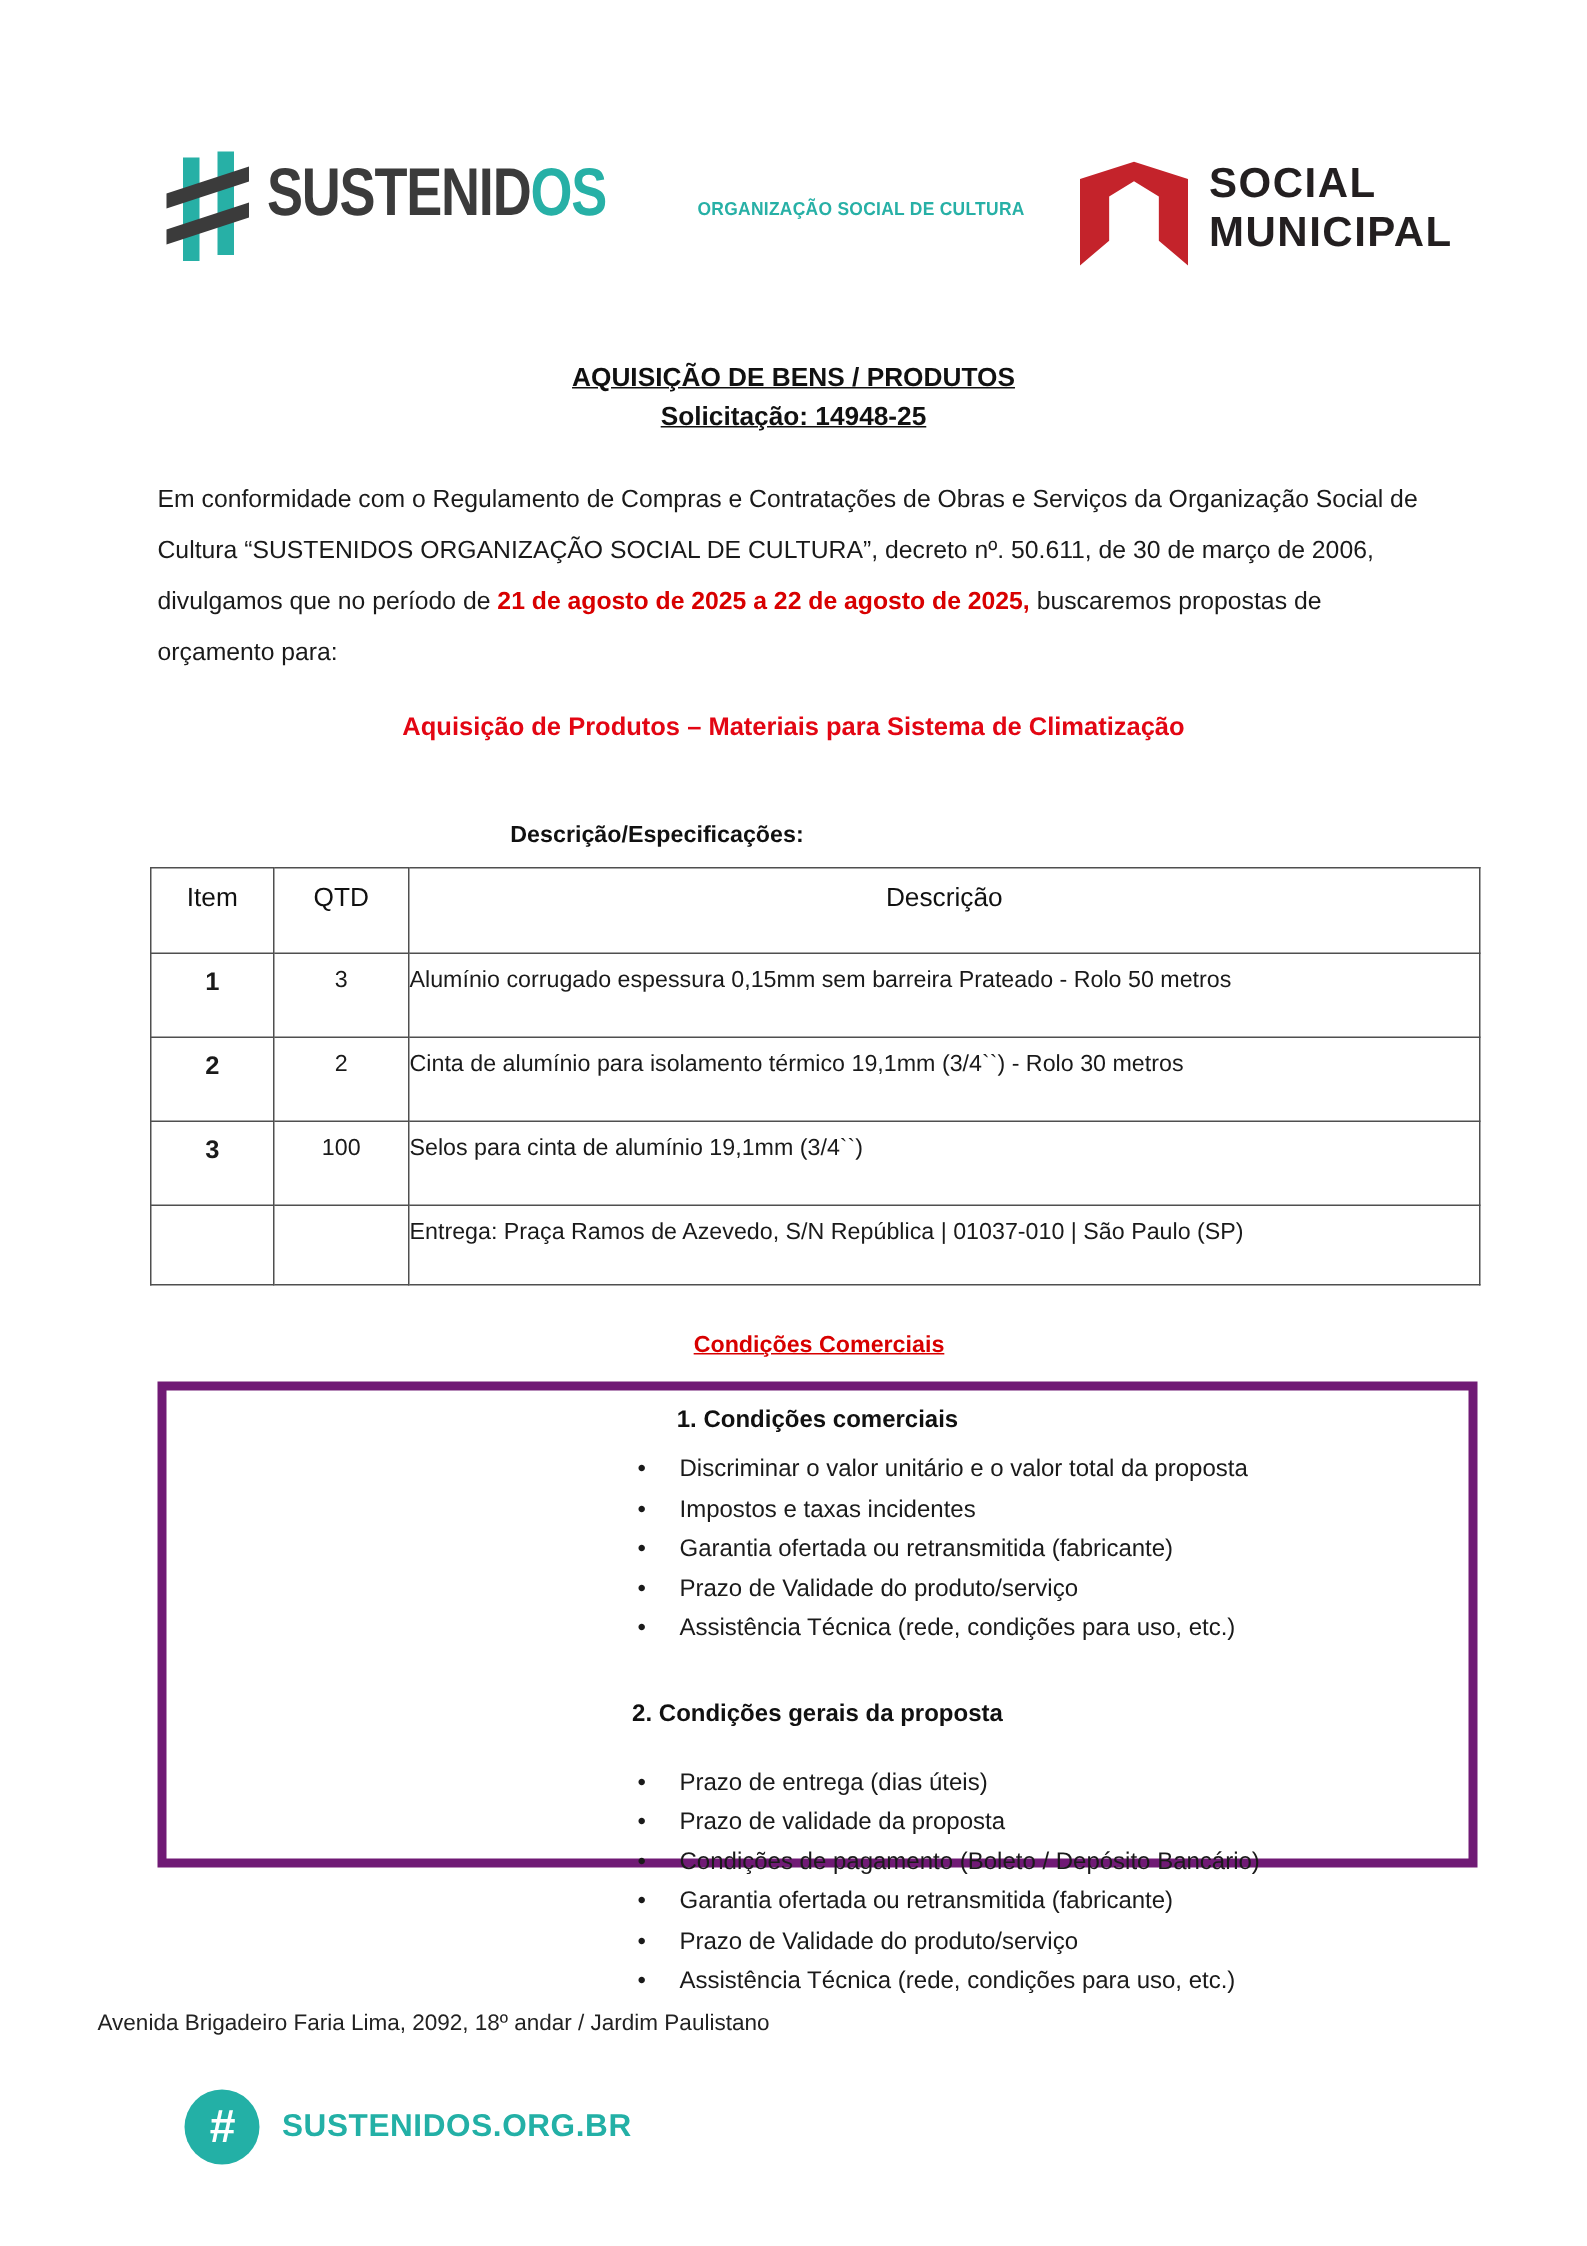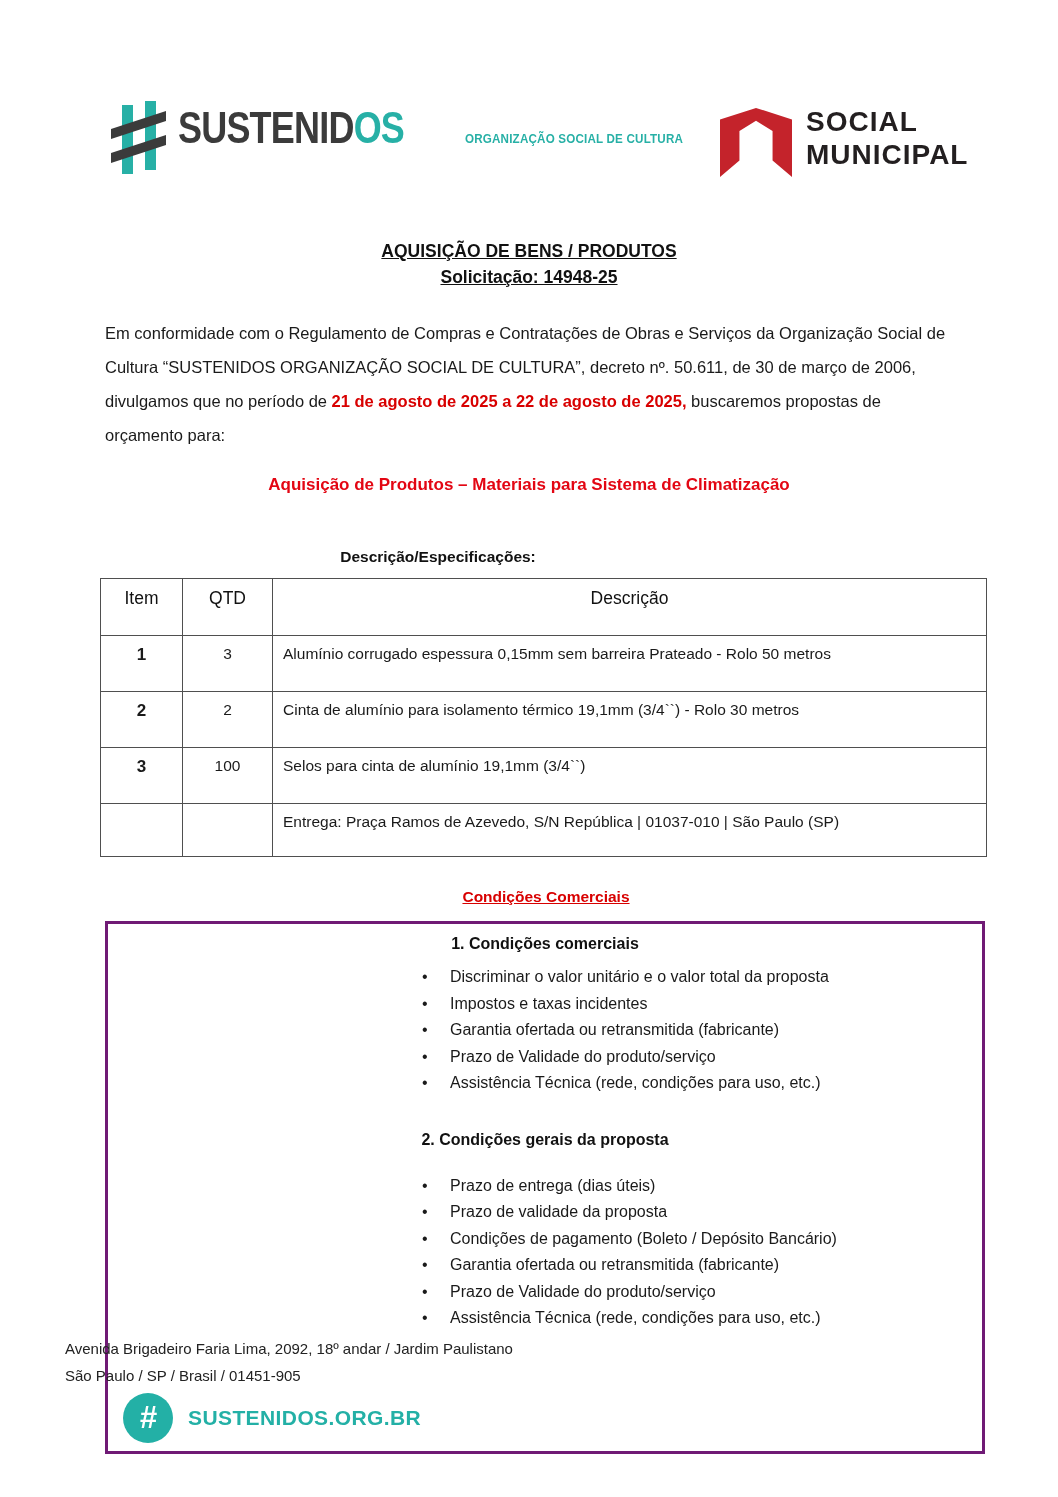--- a/index.html
+++ b/index.html
@@ -42,29 +42,29 @@
   
   .items-table { position:absolute; left:100px; top:578px; width:886px;
                  border-collapse:collapse; table-layout:fixed; }
   .items-table th, .items-table td { border:1px solid #4f4f4f; vertical-align:top; }
   .col-item { width:82px; } .col-qtd { width:90px; } .col-desc { width:714px; }
   .items-table th { font-size:17.5px; font-weight:normal; text-align:center;
                     height:57px; padding-top:9px; }
   .items-table td { height:56px; padding-top:9px; font-size:15.5px; color:#1a1a1a; }
   .items-table td.c-item { text-align:center; font-weight:bold; font-size:17px; }
   .items-table td.c-qtd  { text-align:center; }
-  .items-table td.c-desc { text-align:left; padding-left:10px; padding-right:8px; }
+  .items-table td.c-desc { text-align:left; padding-right:8px; }
   .items-table tr.last td { height:53px; }
 
   
   .cond-heading { position:absolute; left:17px; top:888px; width:1058px; text-align:center;
                   color:#d80000; font-weight:bold; font-size:15.5px;
                   text-decoration:underline; }
-  .cond-box { position:absolute; left:105px; top:921px; width:880px; height:533px;
-              border:3px solid #701a75; }
+  .cond-box { position:absolute; left:105px; top:921px; width:880px; height:324px;
+              border:6px solid #701a75; }
   .cond-section-title { text-align:center; font-weight:bold; font-size:16px; }
   .t1 { margin-top:11px; }
   .t2 { margin-top:34px; }
   .cond-list { list-style:none; margin-top:11px; }
   .cond-list.l2 { margin-top:24px; }
   .cond-list li { position:relative; padding-left:342px; font-size:16px;
                   line-height:26.5px; color:#1a1a1a; }
   .cond-list li::before { content:"•"; position:absolute; left:314px; font-size:16px; }
 
   
@@ -167,19 +167,18 @@
     <li>Prazo de validade da proposta</li>
     <li>Condições de pagamento (Boleto / Depósito Bancário)</li>
     <li>Garantia ofertada ou retransmitida (fabricante)</li>
     <li>Prazo de Validade do produto/serviço</li>
     <li>Assistência Técnica (rede, condições para uso, etc.)</li>
   </ul>
 </div>
 
 <div class="footer-address">
   <div>Avenida Brigadeiro Faria Lima, 2092, 18º andar / Jardim Paulistano</div>
-  <div>São Paulo / SP / Brasil / 01451-905</div>
 </div>
 
 <div class="footer-logo">
   <div class="hash-circle">#</div>
   <div class="site-text">SUSTENIDOS.ORG.BR</div>
 </div>
 
 </body></html>

